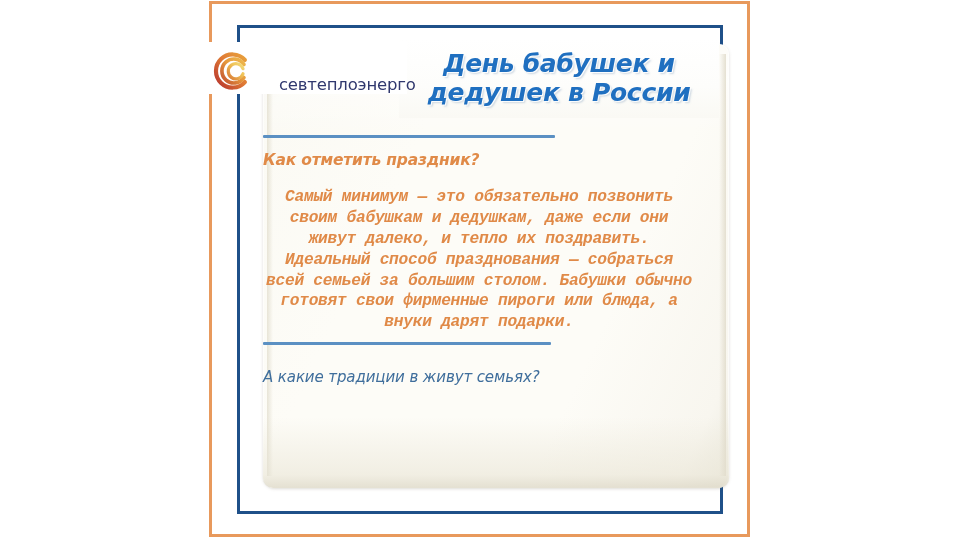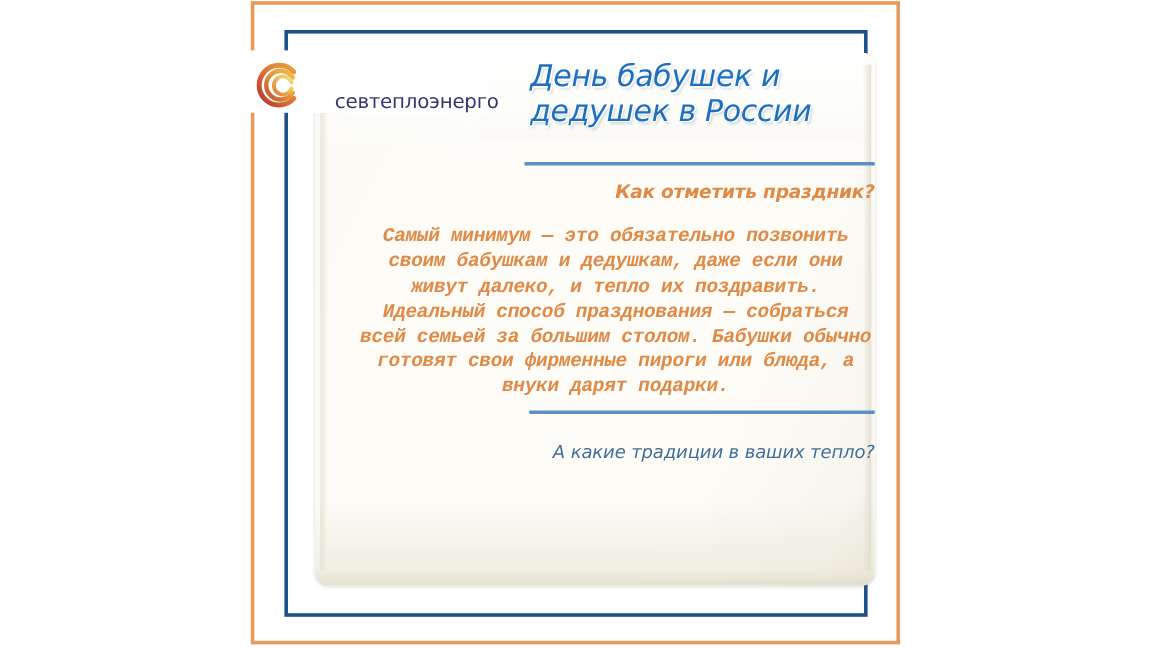--- a/index.html
+++ b/index.html
@@ -127,41 +127,41 @@
     width: 320px;
     height: 80px;
     background: linear-gradient(180deg,#ffffff 0%, #fdfdfb 60%, #faf9f4 100%);
     display: flex;
     flex-direction: column;
     justify-content: center;
     align-items: center;
   }
   #title-text {
     font-family: "DejaVu Sans", sans-serif;
-    font-weight: normal;
+    font-weight: bold;
     font-style: italic;
     font-size: 25px;
     line-height: 1.16;
-    text-align: left;
+    text-align: center;
     color: #1f6fc0;
     text-shadow: 1px 1px 0 rgba(255,255,255,0.9), 2px 2px 2px rgba(120,150,180,0.35);
     white-space: pre-line;
     letter-spacing: -0.3px;
   }
 
   
   #card-body {
     position: absolute;
     left: 0;
     top: 74px;
     width: 466px;
     bottom: 0;
     display: flex;
     flex-direction: column;
-    align-items: flex-end;
+    align-items: flex-start;
   }
 
   .rule {
     height: 3px;
     background: #5b90c3;
     border-radius: 1px;
   }
   #rule-top { width: 292px; margin-top: 17px; }
   #rule-bottom { width: 288px; margin-top: 9px; }
 
@@ -217,21 +217,21 @@
     <div id="card-body">
 
       <div class="rule" id="rule-top"></div>
 
       <div id="subtitle">Как отметить праздник?</div>
 
       <div id="body-text">Самый минимум — это обязательно позвонить своим бабушкам и дедушкам, даже если они живут далеко, и тепло их поздравить. Идеальный способ празднования — собраться всей семьей за большим столом. Бабушки обычно готовят свои фирменные пироги или блюда, а внуки дарят подарки.</div>
 
       <div class="rule" id="rule-bottom"></div>
 
-      <div id="closing-text">А какие традиции в ваших тепло?</div>
+      <div id="closing-text">А какие традиции в живут семьях?</div>
     </div>
   </div>
 
   <div id="title-block">
     <div id="title-text">День бабушек и
 дедушек в России</div>
   </div>
 
   <div id="logo-block">
     <span id="logo-mark">

